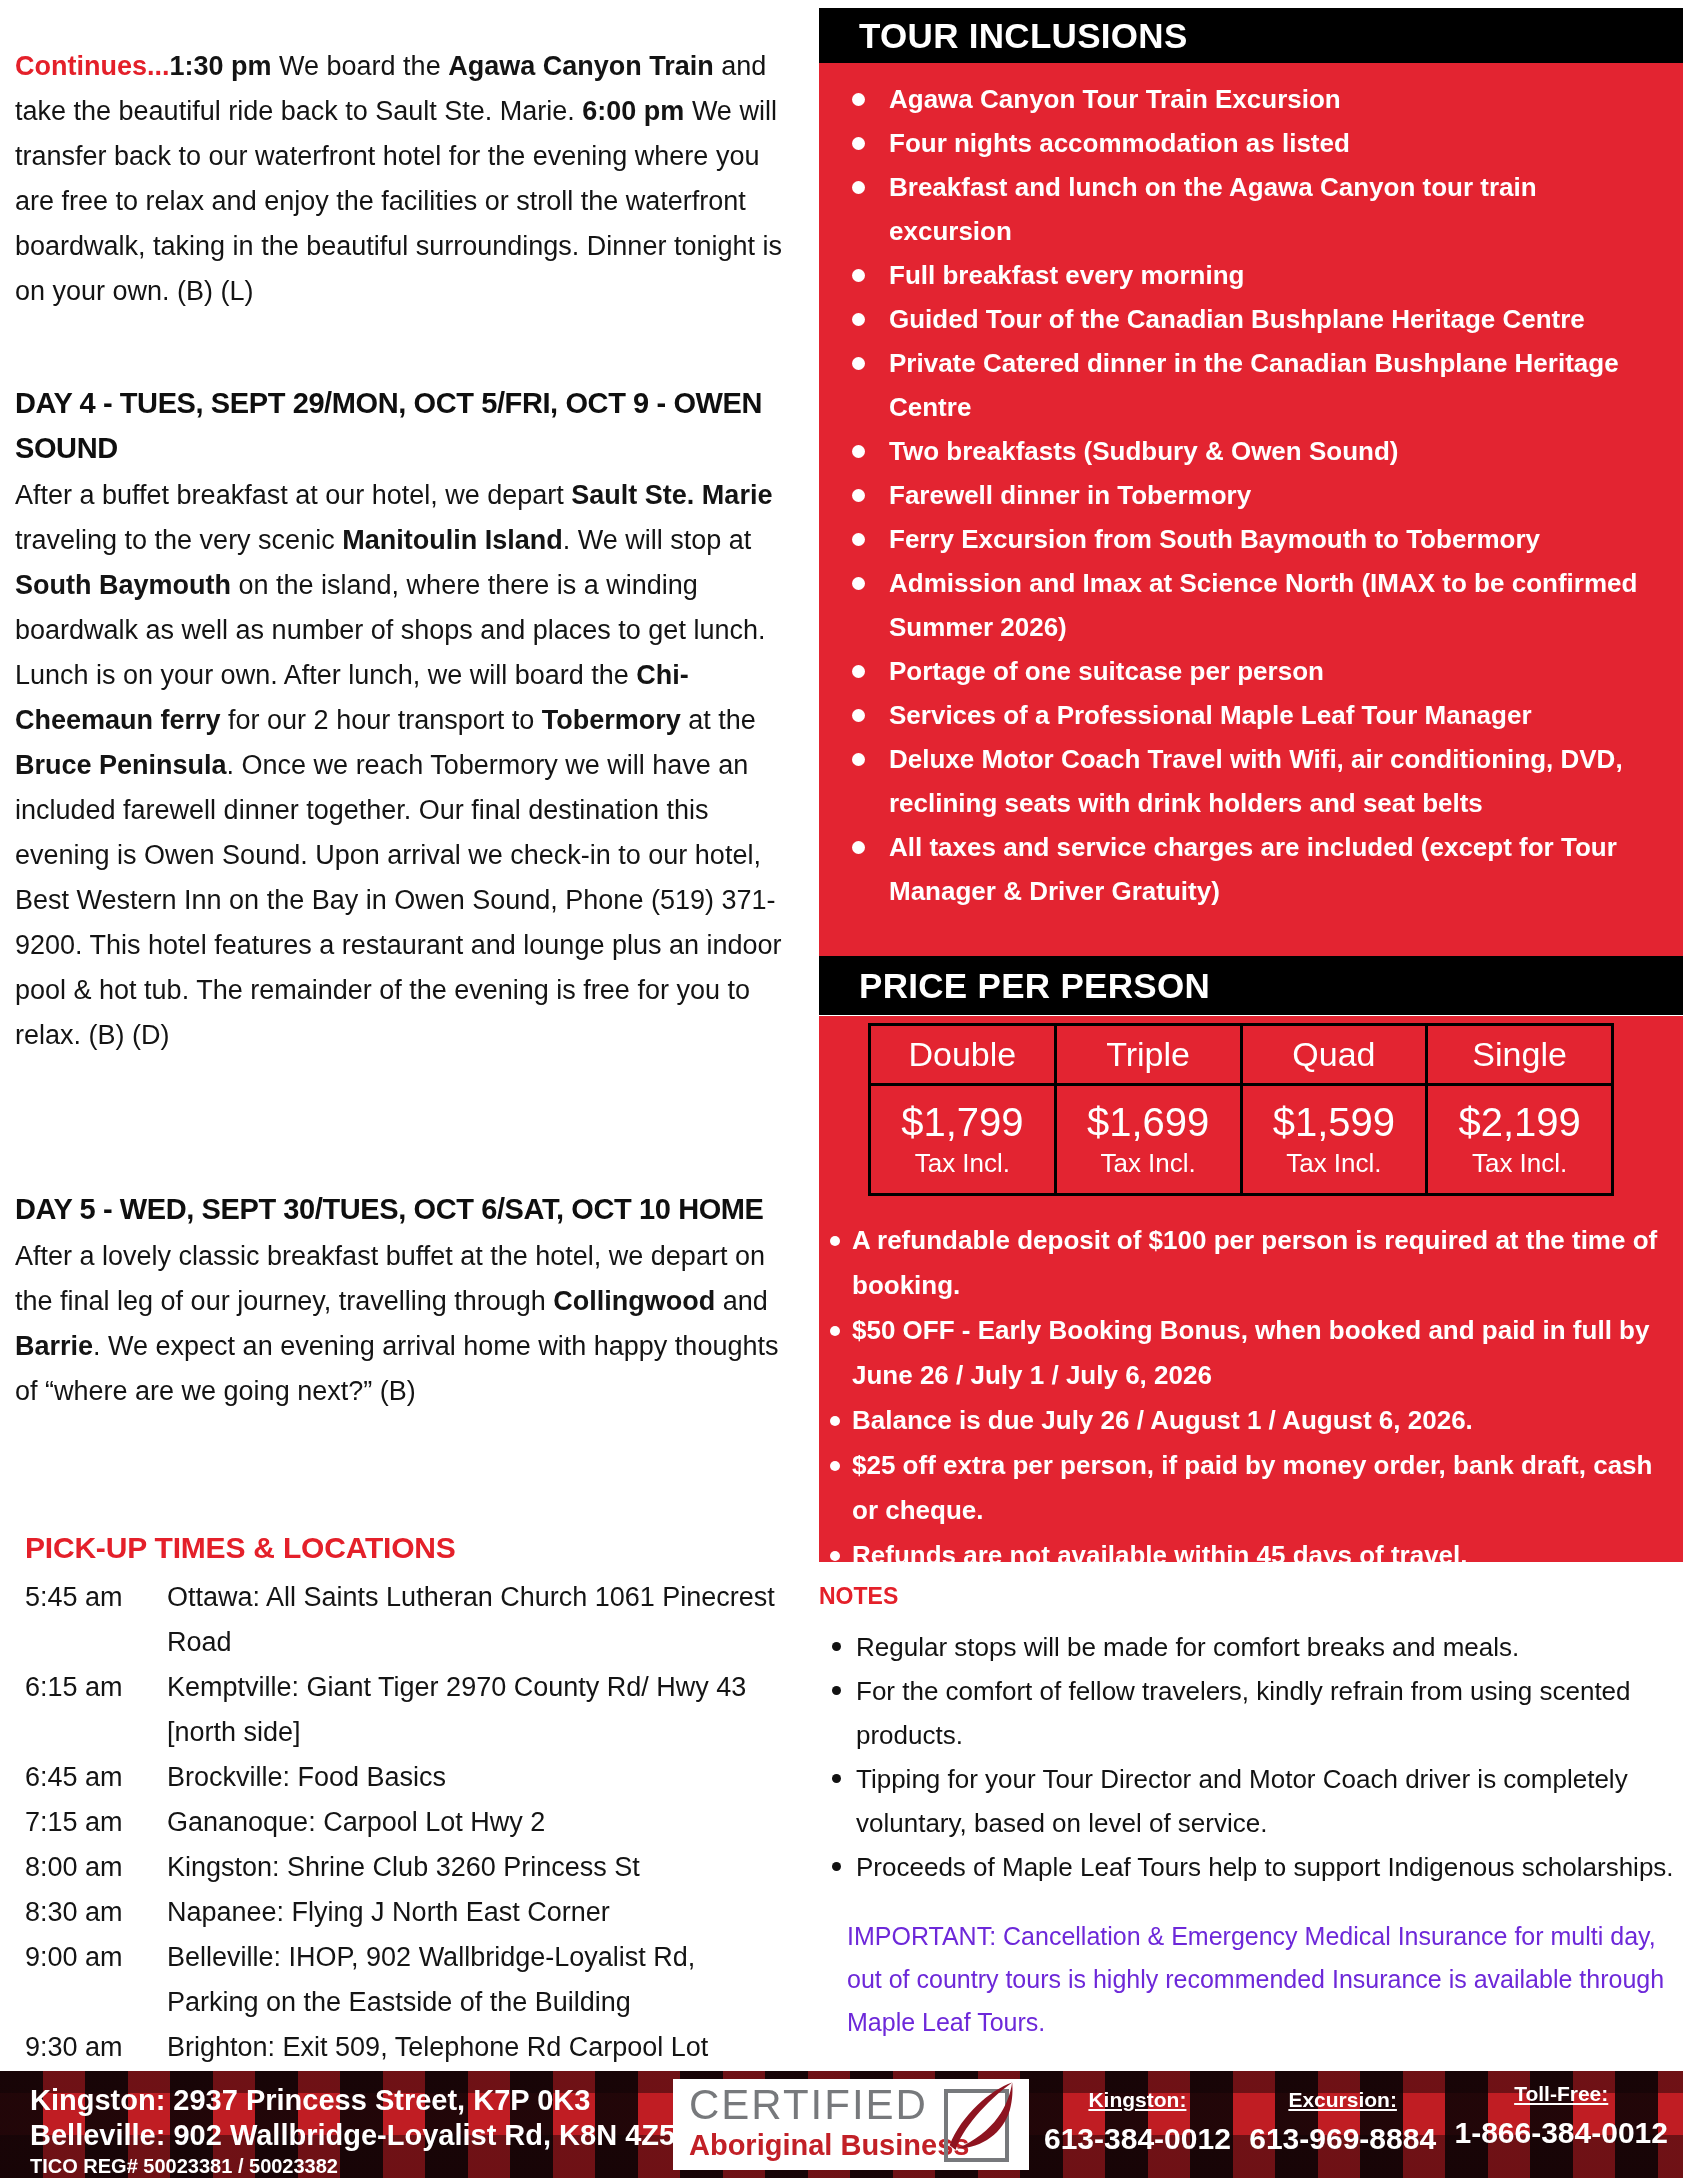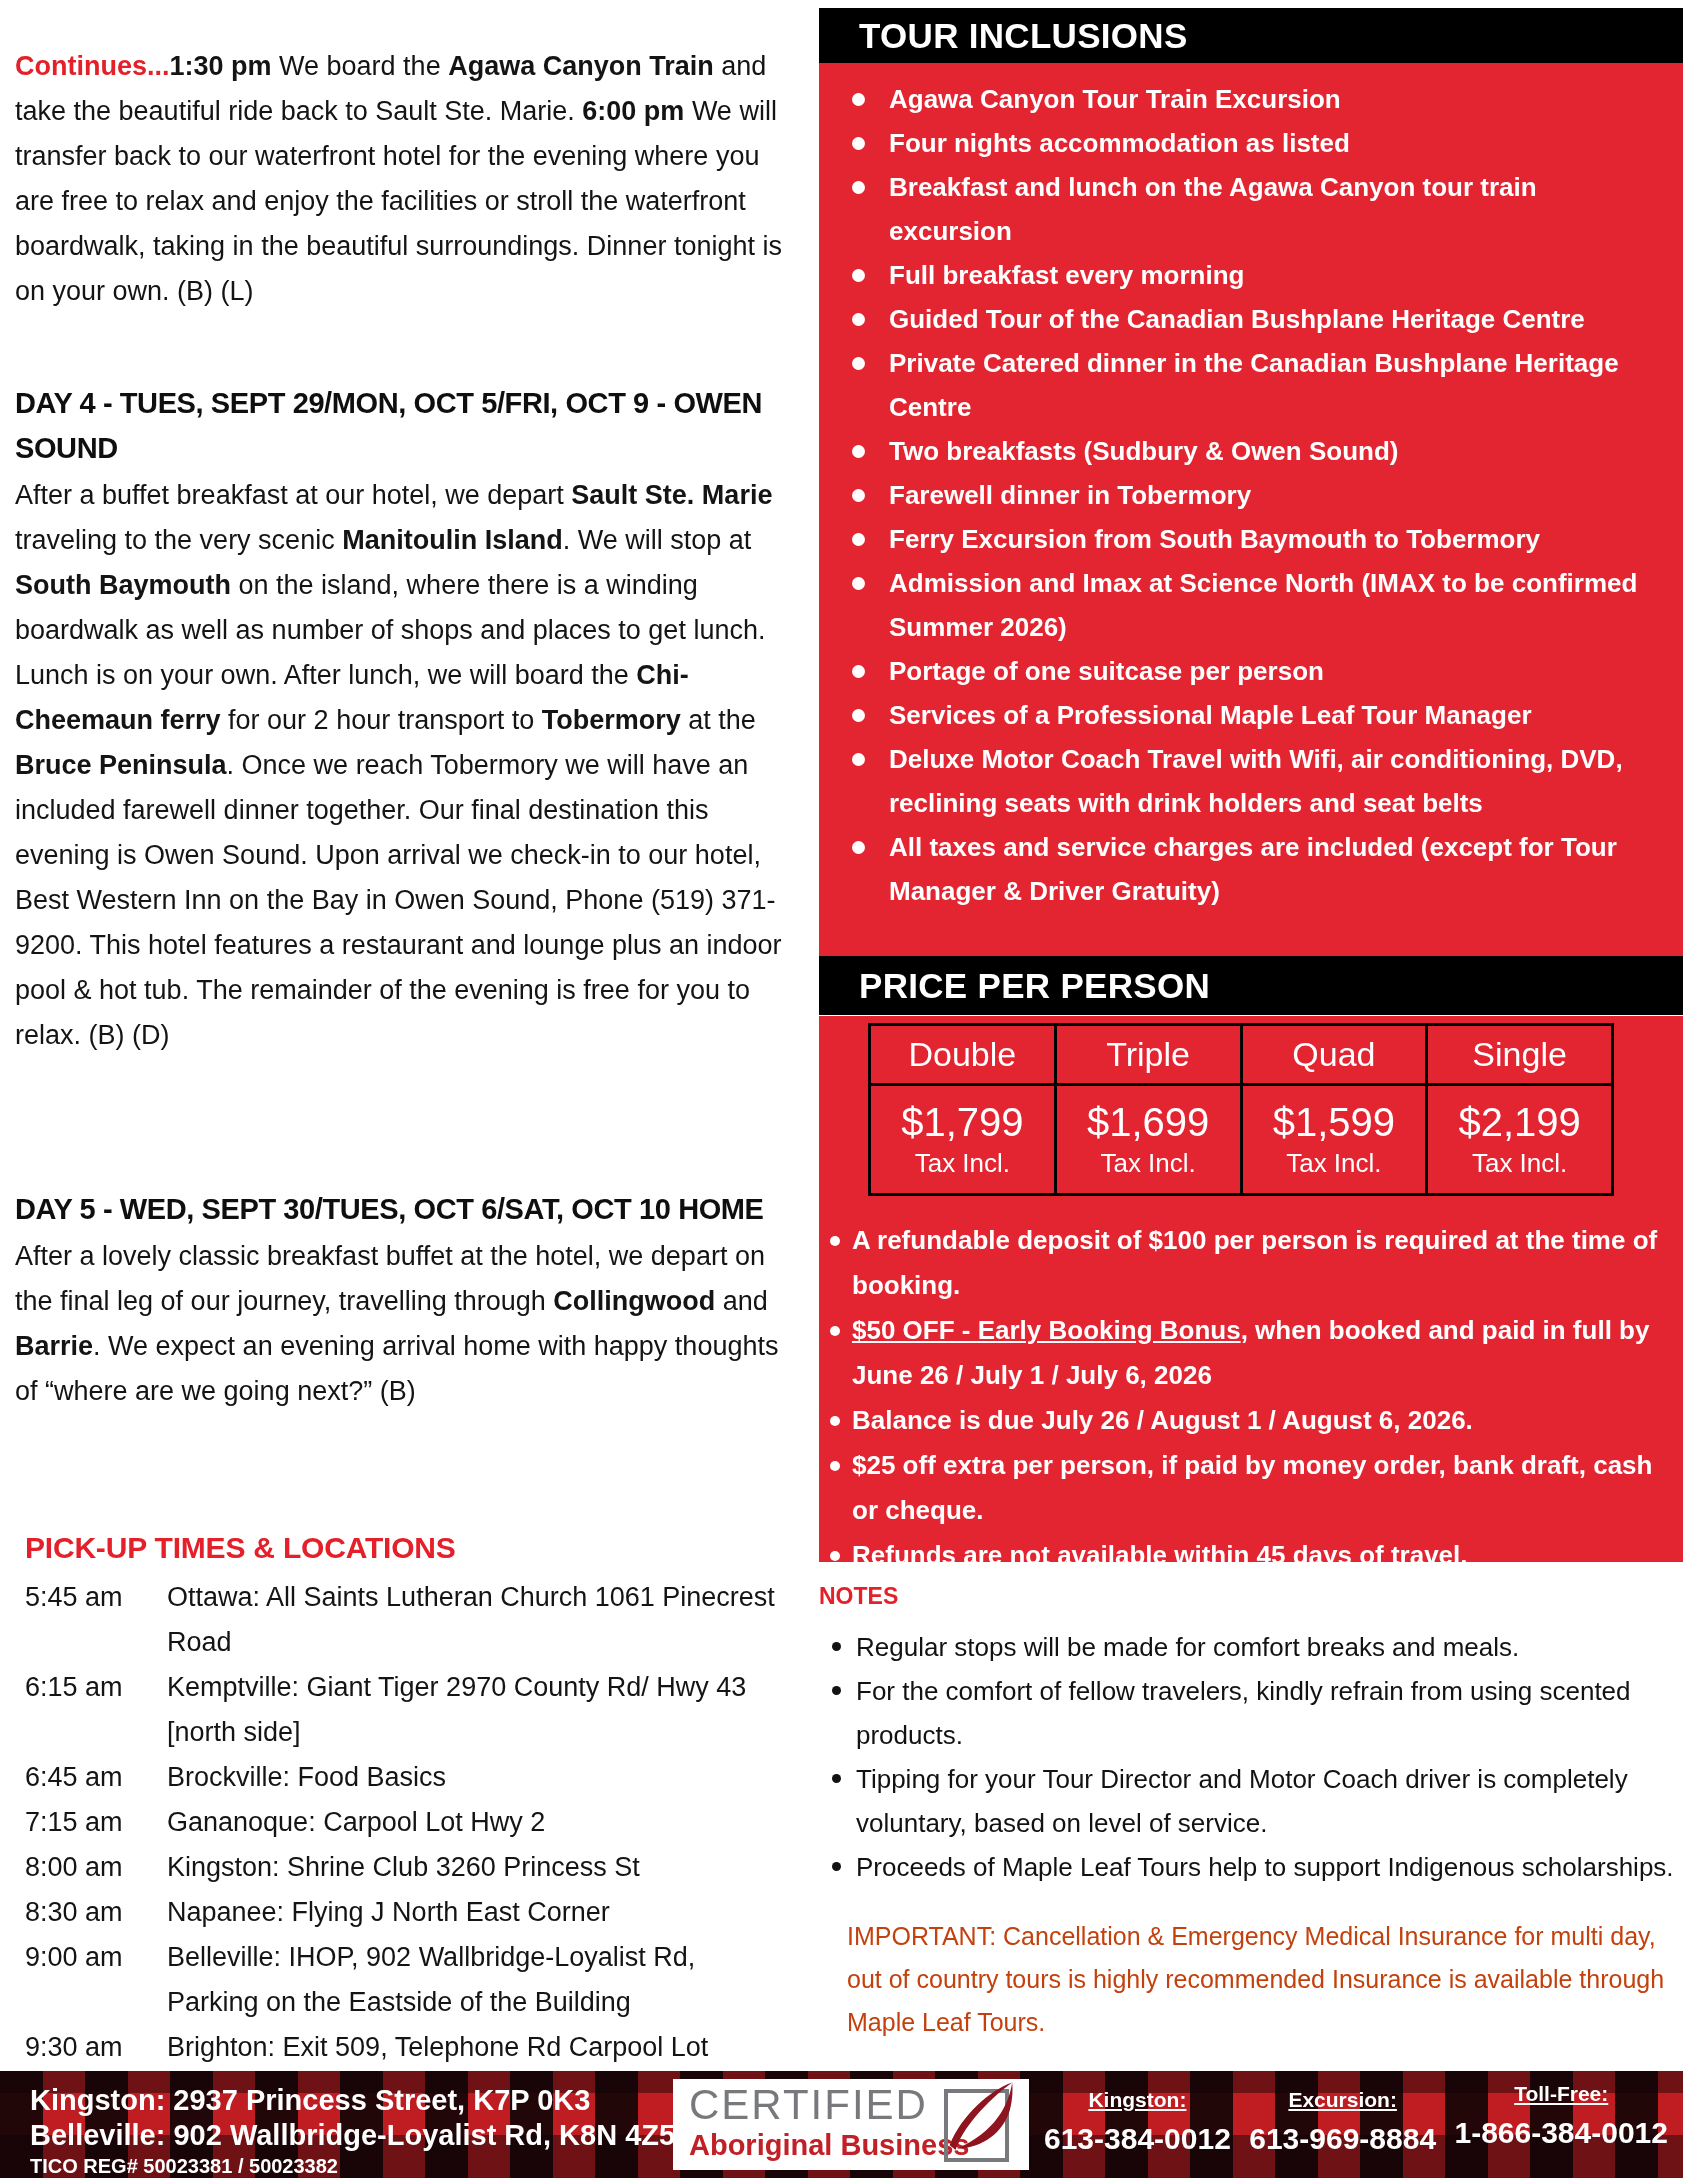--- a/index.html
+++ b/index.html
@@ -9,21 +9,21 @@
   
   .left-col{position:absolute;left:15px;top:0;width:774px;font-size:27px;line-height:45px;}
   .block{position:absolute;left:0;width:774px;}
   .intro{top:44px;}
   .day4{top:381px;}
   .day5{top:1187px;}
   .pickup{top:1525px;}
   .para{margin:0;}
   .red-bold{color:#e4202a;font-weight:bold;}
   .bold{font-weight:bold;}
-  .u{text-decoration:underline;}
+  .u{}
   .day-heading{font-weight:bold;font-size:29px;line-height:45px;letter-spacing:-0.4px;margin:0 0 2px 0;color:#0f0f0f;}
   .pickup-heading{color:#e4202a;font-weight:bold;font-size:30px;line-height:46px;margin:0 0 4px 10px;letter-spacing:-0.2px;}
   .pickup-row{display:flex;padding-left:10px;}
   .pickup-time{flex:none;width:142px;}
   .pickup-loc{flex:none;width:614px;}
 
   
   .right-panel{position:absolute;left:819px;top:8px;width:864px;height:1554px;}
   .black-bar{position:absolute;left:0;width:864px;background:#000;color:#fff;display:flex;align-items:center;
              font-weight:bold;font-size:35px;letter-spacing:0.3px;padding-left:40px;box-sizing:border-box;}
@@ -49,21 +49,21 @@
   ul.price-notes li::before{content:"";position:absolute;left:0;top:18px;width:10px;height:10px;
                             border-radius:50%;background:#fff;}
 
   
   .notes-sec{position:absolute;left:819px;top:1576px;width:864px;}
   .notes-heading{color:#e4202a;font-weight:bold;font-size:23px;line-height:40px;margin:0 0 8px 0;}
   ul.notes-list{list-style:none;margin:9px;padding:0;}
   ul.notes-list li{position:relative;padding-left:28px;font-size:26px;line-height:44px;color:#121212;}
   ul.notes-list li::before{content:"";position:absolute;left:4px;top:17px;width:9px;height:9px;
                            border-radius:50%;background:#121212;}
-  .important{margin:26px 8px 0 28px;width:824px;color:#c2410c;font-size:25px;line-height:43px;}
+  .important{margin:26px 8px 0 28px;width:824px;color:#6d28d9;font-size:25px;line-height:43px;}
 
   
   .footer{position:absolute;left:0;top:2071px;width:1683px;height:107px;
           background-color:#c01d23;
           background-image:
             repeating-linear-gradient(90deg, rgba(12,3,5,0.88) 0 43px, rgba(12,3,5,0) 43px 85px),
             repeating-linear-gradient(0deg, rgba(12,3,5,0.45) 0 43px, rgba(12,3,5,0) 43px 85px);}
   .addr{position:absolute;left:30px;top:12px;color:#fff;}
   .addr-line{font-weight:bold;font-size:29px;line-height:35px;}
   .tico{font-weight:bold;font-size:20px;line-height:26px;}

